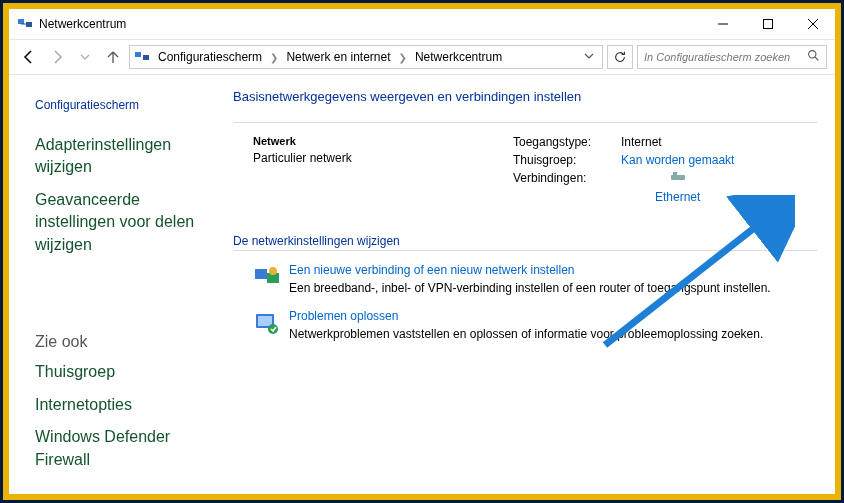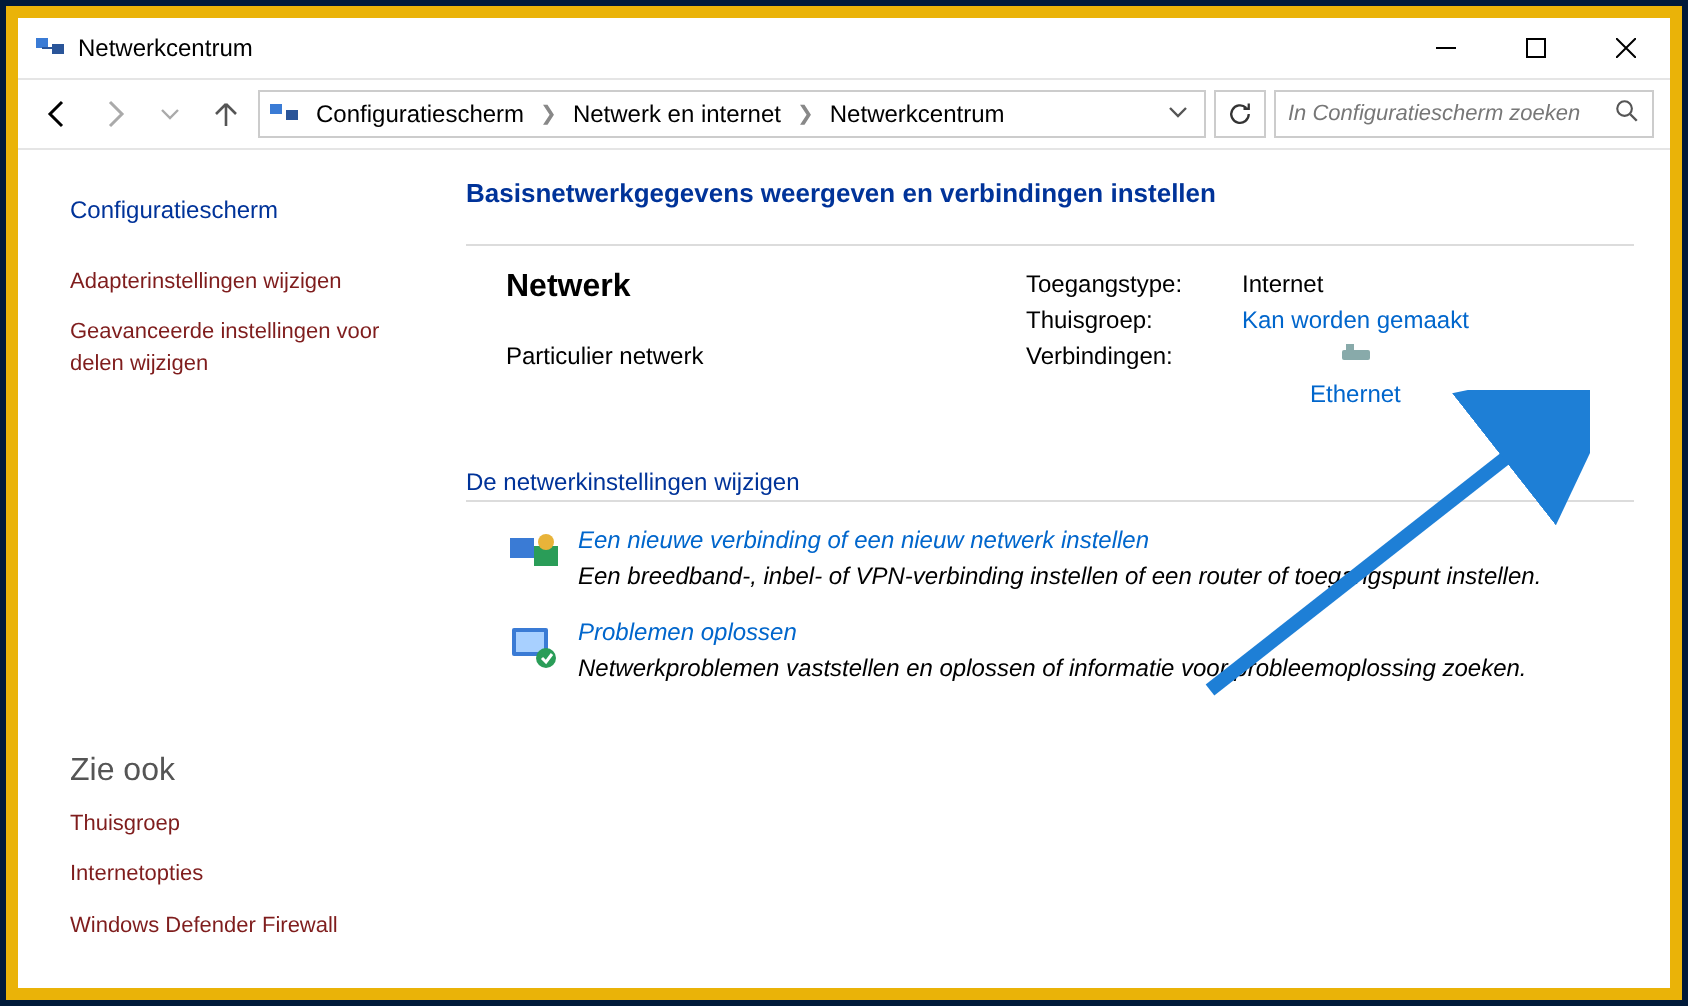--- a/index.html
+++ b/index.html
@@ -18,38 +18,38 @@
     .crumb { padding: 0 4px; cursor: pointer; font-size: 12px; }
     .crumb-sep { color: #888; font-size: 10px; padding: 0 2px; }
     .addr-drop { margin-left: auto; color: #555; padding: 0 4px; }
     .refresh { width: 26px; height: 24px; display: flex; align-items: center; justify-content: center; border: 1px solid #ccc; cursor: pointer; }
     .searchbox { width: 190px; height: 24px; border: 1px solid #ccc; display: flex; align-items: center; padding: 0 6px; }
     .searchbox input { border: none; outline: none; flex: 1; font-size: 11px; color: #0f172a; font-style: italic; }
     .searchbox input::placeholder { color: #777; font-style: italic; }
     .search-icon { color: #555; margin-left: 4px; }
     .body { flex: 1; display: flex; overflow: hidden; }
     .sidebar { width: 216px; border-right: 0px solid #eee; padding: 18px 14px; display: flex; flex-direction: column; }
-    .side-link { color: #7f1d1d; font-size: 11px; padding: 5px 0 5px 12px; cursor: pointer; line-height: 1.4; }
+    .side-link { color: #14532d; font-size: 16px; padding: 5px 0 5px 12px; cursor: pointer; line-height: 1.4; }
     .side-head { color: #003399; font-size: 12px; padding: 5px 0 5px 12px; cursor: pointer; }
     .side-gap { flex: 1; }
     .side-section { color: #555; font-size: 16px; padding: 5px 0 5px 12px; margin-top: 8px; }
     .main { flex: 1; padding: 14px 18px 14px 8px; position: relative; }
-    .main-title { color: #003399; font-size: 13px; margin-bottom: 18px; font-weight: bold; }
+    .main-title { color: #003399; font-size: 13px; margin-bottom: 18px; }
     .section-head { color: #003399; font-size: 12px; margin: 8px 0 2px 0; }
     .hr { border: 0; border-top: 1px solid #dcdcdc; margin: 2px 0 12px 0; }
     .net-grid { display: flex; margin: 4px 0 30px 20px; }
     .net-left { width: 260px; }
-    .net-name { font-weight: bold; font-size: 16px; }
-    .net-type { font-size: 12px; color: #000; margin-top: 18px; }
+    .net-name { font-weight: bold; font-size: 11px; }
+    .net-type { font-size: 12px; color: #000; margin-top: 4px; }
     .net-right { display: grid; grid-template-columns: 100px auto; row-gap: 4px; column-gap: 8px; font-size: 12px; }
     .net-label { color: #000; }
     .net-val { color: #000; }
     .net-link { color: #0066cc; cursor: pointer; }
     .net-eth { display: flex; align-items: center; gap: 4px; flex-direction: column; }
-    .task { display: flex; margin: 4px 0 14px 20px; font-style: italic; }
+    .task { display: flex; margin: 4px 0 14px 20px; }
     .task-icon { width: 28px; height: 28px; margin-right: 8px; flex-shrink: 0; }
     .task-title { color: #0066cc; font-size: 12px; cursor: pointer; }
     .task-desc { color: #000; font-size: 12px; margin-top: 4px; }
     .arrow-overlay { position: absolute; pointer-events: none; }
   </style>
 </head>
 <body>
 
 <div class="window">
 

